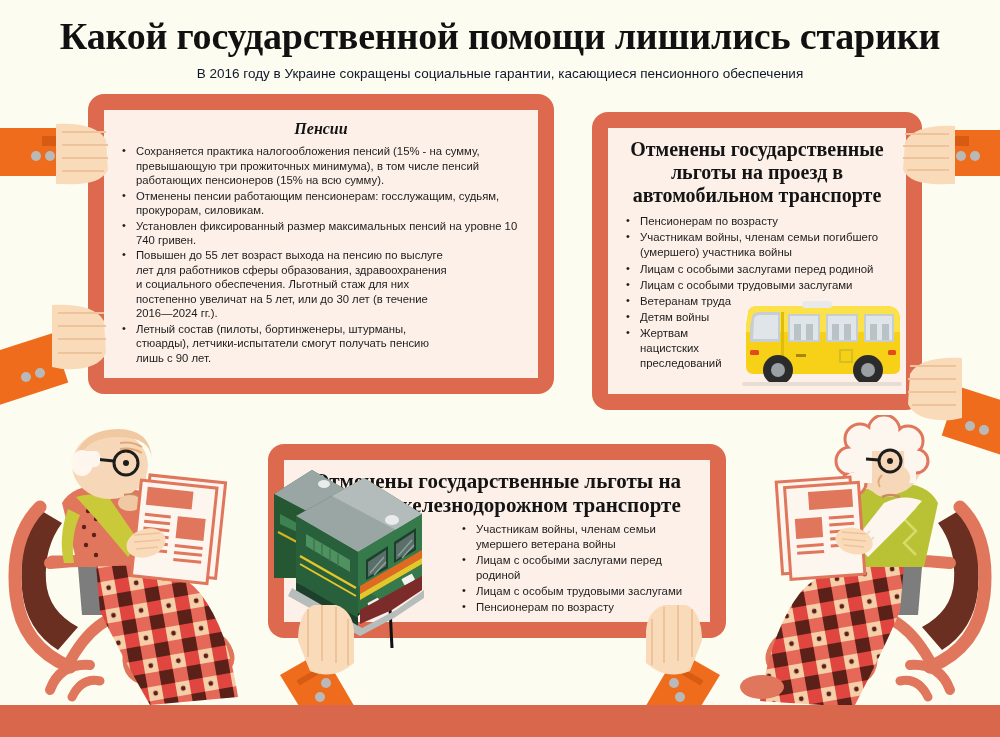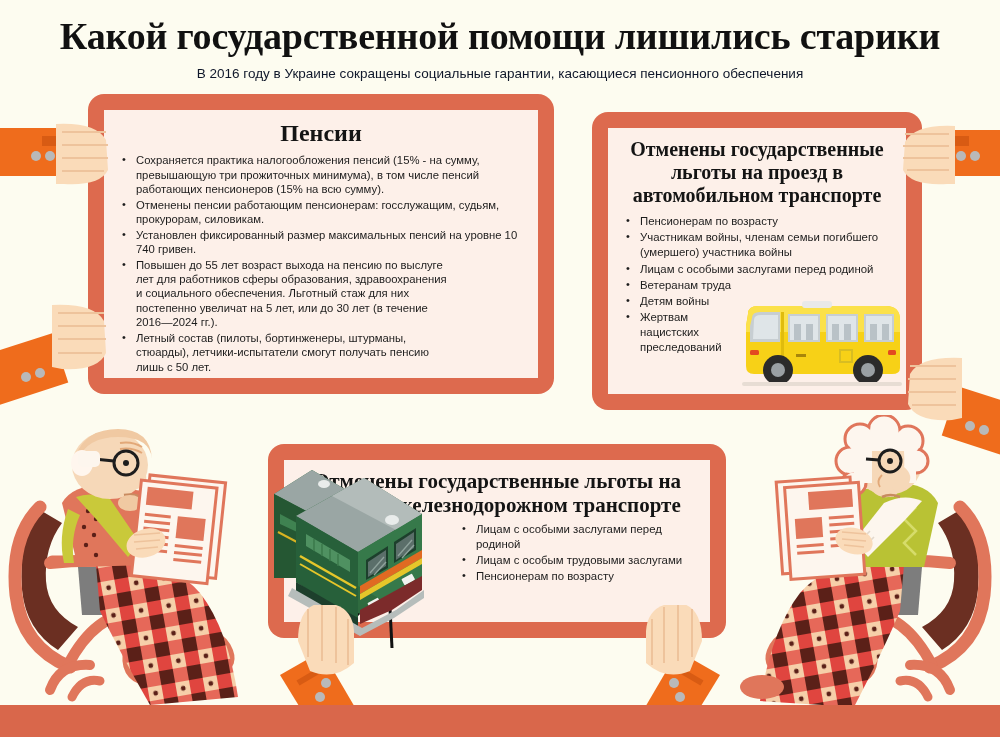--- a/index.html
+++ b/index.html
@@ -63,21 +63,21 @@
     line-height: 1.28;
     margin-bottom: 1px;
   }
   .bullets li::before {
     content: "•";
     position: absolute; left: 4px; top: -1px;
     font-size: 11px; color: #1c1c1c;
   }
 
   #card-pensions { left: 88px; top: 94px; width: 466px; height: 300px; }
-  #card-pensions .card-heading { font-size: 24px; margin-bottom: 4px; }
+  #card-pensions .card-heading { font-size: 16px; margin-bottom: 4px; font-style: italic; }
   #card-pensions .bullets li { font-size: 11.3px; }
 
   #card-bus { left: 592px; top: 112px; width: 330px; height: 298px; }
   #card-bus .card-heading { font-size: 20px; margin-bottom: 6px; }
   #card-bus .bullets { margin-top: 8px; }
   #card-bus .bullets li { font-size: 11.4px; line-height: 1.32; }
 
   #card-train { left: 268px; top: 444px; width: 458px; height: 194px; }
   #card-train .card-heading { font-size: 21px; margin-bottom: 2px; }
   #card-train .bullets { margin-top: 4px; margin-left: 160px; }
@@ -335,38 +335,39 @@
   </svg>
 
   <div class="card" id="card-pensions">
     <div class="card-inner">
       <div class="card-heading">Пенсии</div>
       <ul class="bullets">
         <li>Сохраняется практика налогообложения пенсий (15% - на сумму, превышающую три прожиточных минимума), в том числе пенсий работающих пенсионеров (15% на всю сумму).</li>
         <li>Отменены пенсии работающим пенсионерам: госслужащим, судьям, прокурорам, силовикам.</li>
         <li>Установлен фиксированный размер максимальных пенсий на уровне 10 740 гривен.</li>
         <li style="padding-right:76px;">Повышен до 55 лет возраст выхода на пенсию по выслуге лет для работников сферы образования, здравоохранения и социального обеспечения. Льготный стаж для них постепенно увеличат на 5 лет, или до 30 лет (в течение 2016—2024 гг.).</li>
-        <li style="padding-right:66px;">Летный состав (пилоты, бортинженеры, штурманы, стюарды), летчики-испытатели смогут получать пенсию лишь с 50 лет.</li>
+        <li style="padding-right:66px;">Летный состав (пилоты, бортинженеры, штурманы, стюарды), летчики-испытатели смогут получать пенсию лишь с 90 лет.</li>
       </ul>
 
       <div style="position:absolute; right:12px; bottom:48px; width:90px; height:120px;">
         
         
         
       </div>
     </div>
   </div>
 
   <div class="card" id="card-bus">
     <div class="card-inner">
       <div class="card-heading">Отменены государственные льготы на проезд в автомобильном транспорте</div>
       <ul class="bullets">
         <li>Пенсионерам по возрасту</li>
         <li>Участникам войны, членам семьи погибшего (умершего) участника войны</li>
         <li>Лицам с особыми заслугами перед родиной</li>
+        <li>Лицам с особыми трудовыми заслугами</li>
         <li>Ветеранам труда</li>
         <li>Детям войны</li>
         <li style="max-width:90px;">Жертвам нацистских преследований</li>
       </ul>
 
       <svg style="position:absolute; right:-2px; bottom:2px;" width="172" height="96" viewBox="0 0 172 96">
 
         <path d="M12 18 Q12 10 22 10 L150 10 Q164 10 164 24 L164 72 Q164 78 156 78 L18 78 Q10 78 10 70 L10 30 Z" fill="#f7d117"></path>
         <path d="M12 18 Q12 10 22 10 L150 10 Q164 10 164 24 L164 36 L10 36 L10 30 Z" fill="#fbe14a"></path>
 
@@ -406,20 +407,21 @@
 
         <rect x="6" y="86" width="160" height="4" rx="2" fill="#e7ddd4"></rect>
       </svg>
     </div>
   </div>
 
   <div class="card" id="card-train">
     <div class="card-inner">
       <div class="card-heading">Отменены государственные льготы на проезд в железнодорожном транспорте</div>
       <ul class="bullets">
+        <li>Участникам войны, членам семьи умершего ветерана войны</li>
         <li>Лицам с особыми заслугами перед родиной</li>
         <li>Лицам с особым трудовыми заслугами</li>
         <li>Пенсионерам по возрасту</li>
       </ul>
     </div>
   </div>
 
   <svg style="position:absolute; left:272px; top:458px; z-index:7;" width="178" height="190" viewBox="0 0 178 190">
 
     <path d="M92 150 L52 190" stroke="#111" stroke-width="3"></path>

